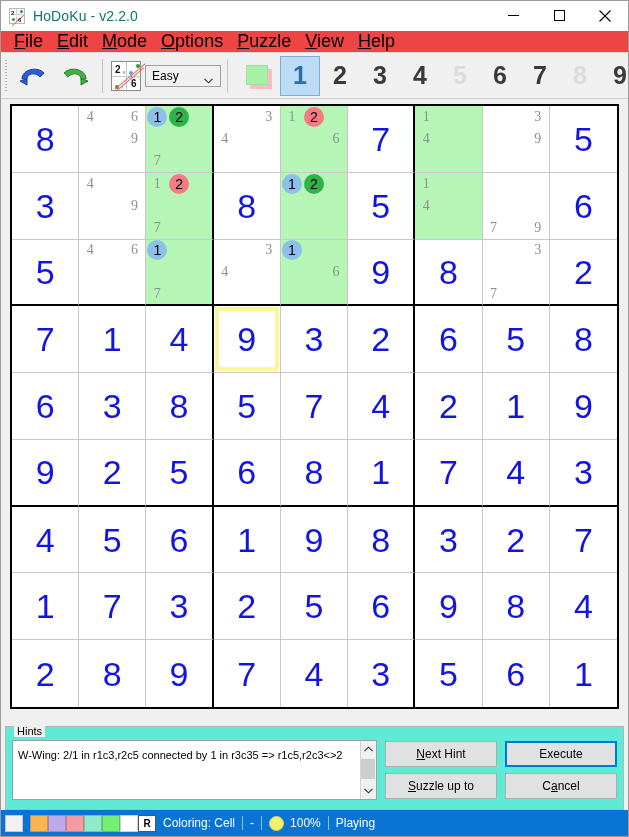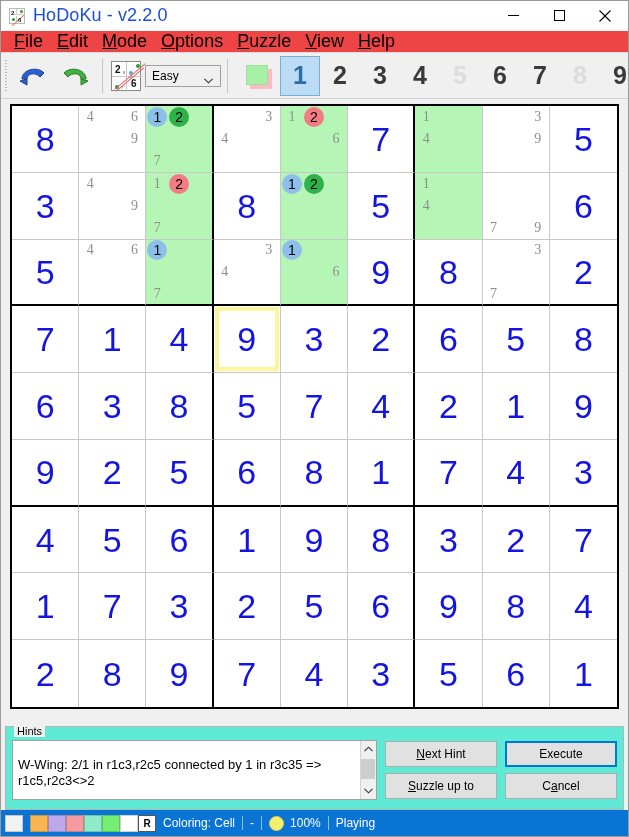--- a/index.html
+++ b/index.html
@@ -31,22 +31,22 @@
   .app-icon {
     width: 16px; height: 16px;
     margin-left: 8px; margin-right: 8px;
     position: relative;
     background: #ffffff;
     border: 1px solid #b8b8b8;
     flex: 0 0 16px;
   }
   .app-icon .dg { position: absolute; }
   .title-text {
-    font-size: 18px;
-    color: #1d4ed8;
+    font-size: 14px;
+    color: #0f766e;
     flex: 1;
     letter-spacing: 0.1px;
   }
   .winbtns { display: flex; height: 30px; }
   .winbtn {
     width: 46px; height: 30px;
     display: flex; align-items: center; justify-content: center;
     font-size: 13px; color: #000;
     font-family: "DejaVu Sans", sans-serif;
   }
@@ -271,23 +271,23 @@
   .hintbox {
     flex: 1 1 auto;
     background:#fff;
     border:1px solid #a0a0a0;
     height: 60px;
     position: relative;
     display:flex;
   }
   .hinttext {
     flex:1 1 auto;
-    font-size: 13px;
+    font-size: 11px;
     color:#000;
-    padding: 16px 5px;
+    padding: 8px 5px;
     line-height: 1.25;
   }
   .vscroll {
     width: 16px;
     background:#f0f0f0;
     border-left:1px solid #d4d4d4;
     display:flex; flex-direction:column; align-items:center;
     justify-content:space-between;
     flex: 0 0 16px;
   }

